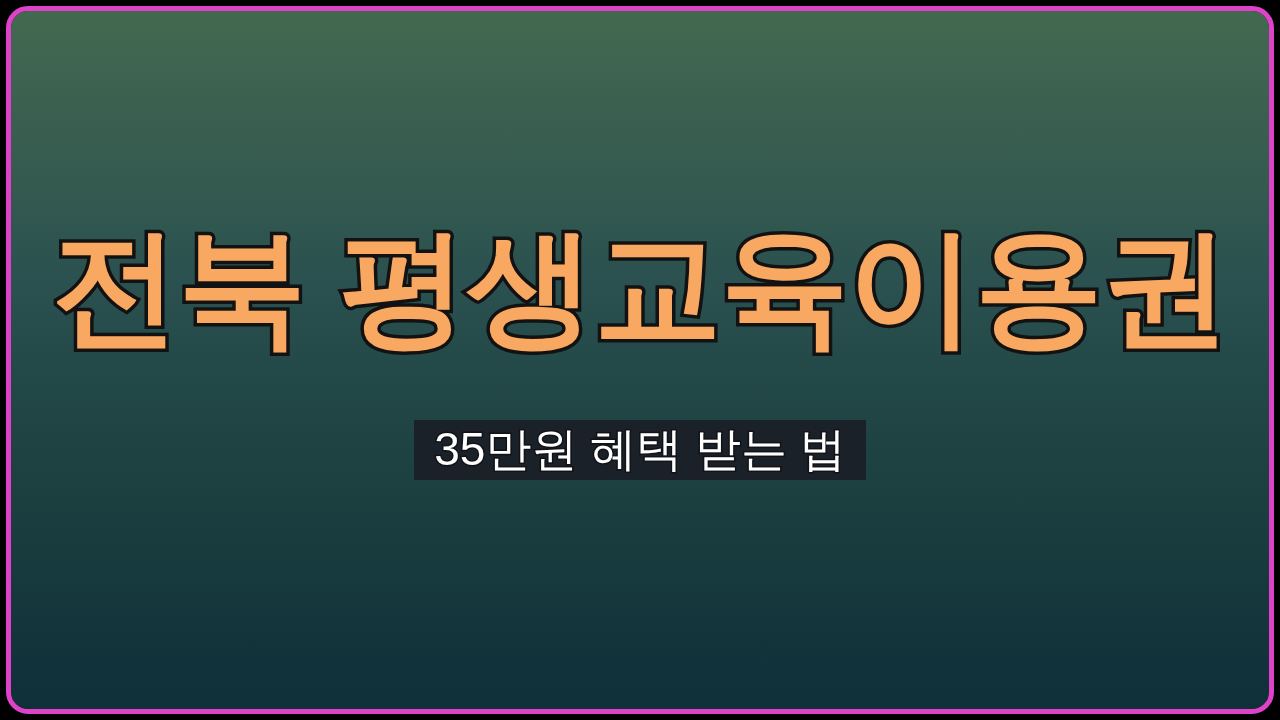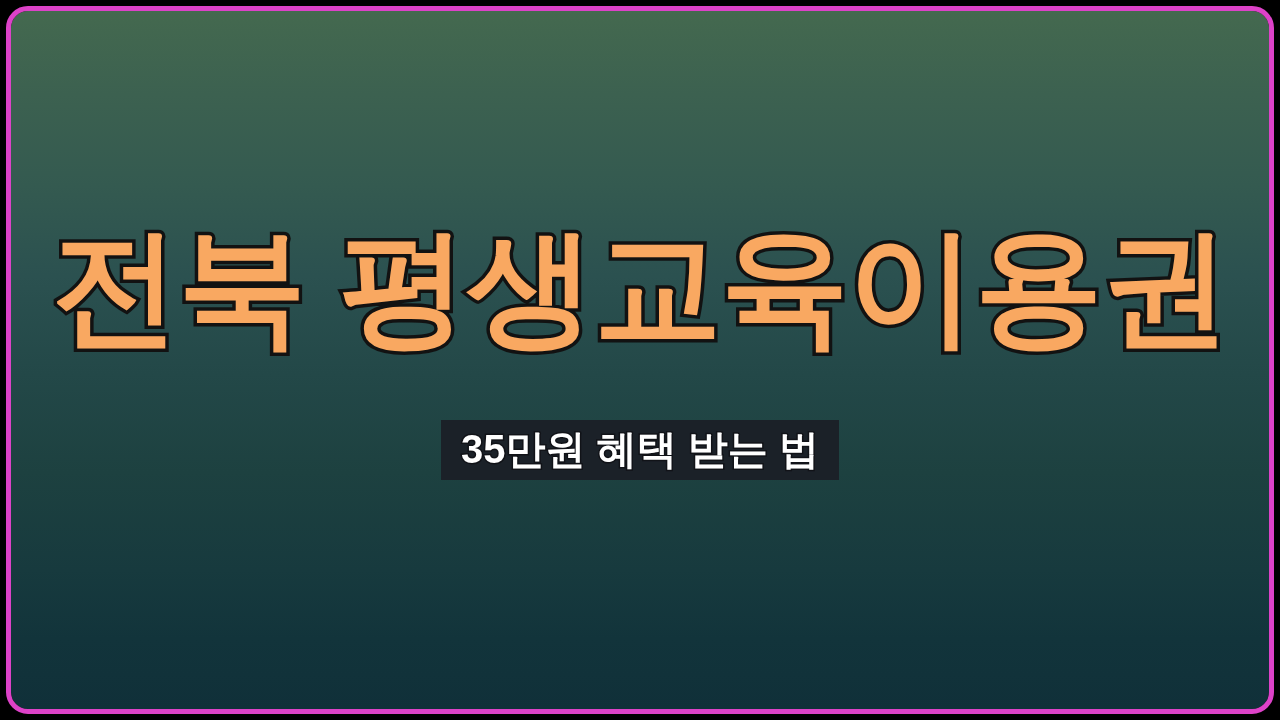--- a/index.html
+++ b/index.html
@@ -96,23 +96,23 @@
     justify-content: center;
   }
 
   #subtitle-box {
     background: #1b2128;
     padding: 8px 20px 10px 20px;
     display: inline-block;
   }
 
   #subtitle-text {
-    font-size: 40px;
+    font-size: 46px;
     line-height: 42px;
-    font-weight: bold;
+    font-weight: normal;
     color: #ffffff;
     -webkit-text-stroke: 3px #111318;
     paint-order: stroke fill;
     white-space: nowrap;
     letter-spacing: 0px;
   }
 </style>
 </head>
 <body>
 

